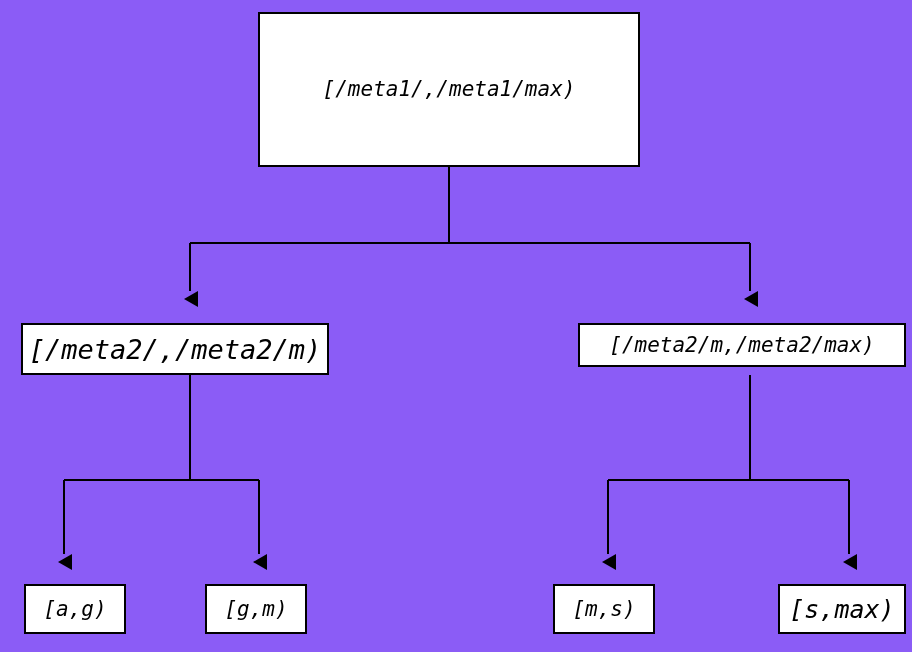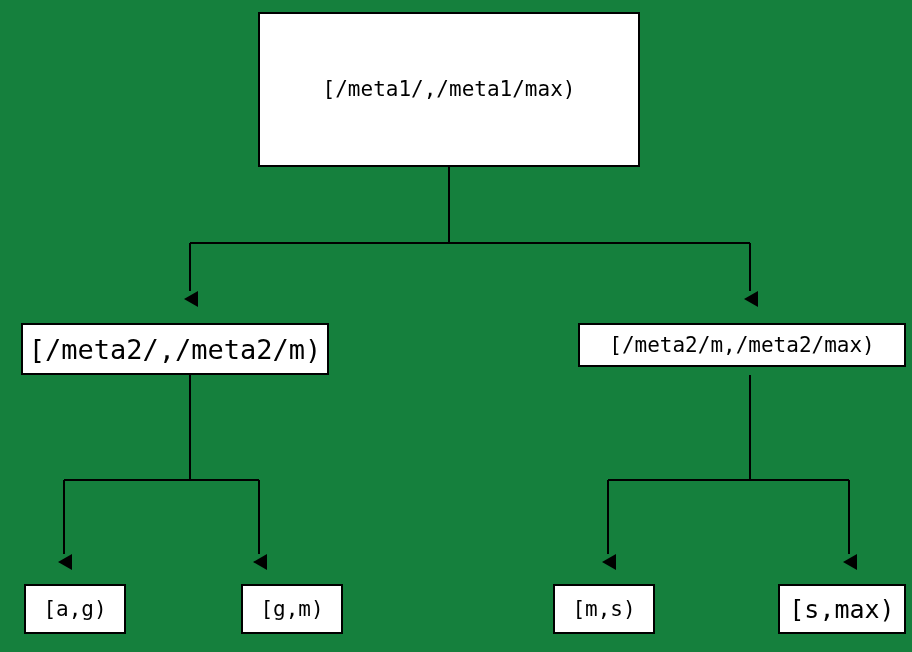--- a/index.html
+++ b/index.html
@@ -8,22 +8,23 @@
     padding: 0;
     background: #ffffff;
   }
   body {
     font-family: "DejaVu Sans Mono", "Liberation Mono", monospace;
   }
   #diagram-canvas {
     position: relative;
     width: 912px;
     height: 652px;
-    background: #15803d;
+    background: #8b5cf6;
     overflow: hidden;
+    font-style: italic;
   }
   #edge-layer {
     position: absolute;
     left: 0;
     top: 0;
     width: 912px;
     height: 652px;
     pointer-events: none;
   }
   .node-box {
@@ -72,21 +73,20 @@
     width: 102px;
     height: 50px;
     font-size: 21px;
   }
   #node-leaf-gm {
     left: 205px;
     top: 584px;
     width: 102px;
     height: 50px;
     font-size: 21px;
-    margin-left: 36px;
   }
   #node-leaf-ms {
     left: 553px;
     top: 584px;
     width: 102px;
     height: 50px;
     font-size: 21px;
     align-items: center;
   }
   #node-leaf-smax {

